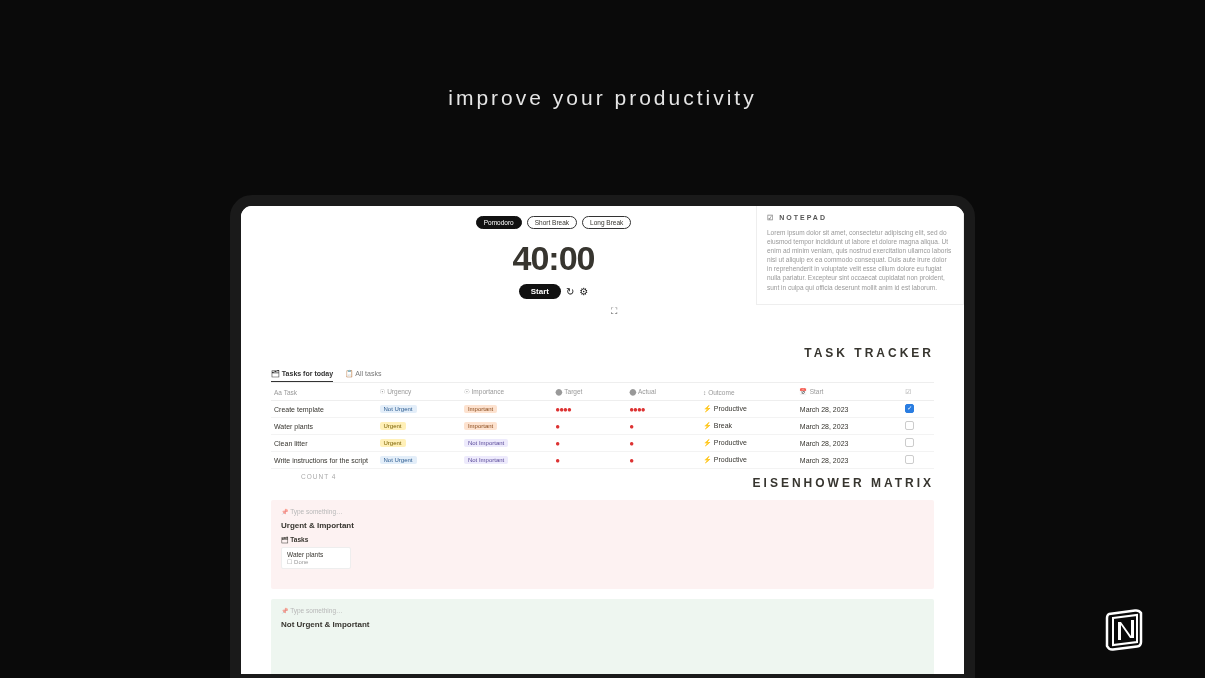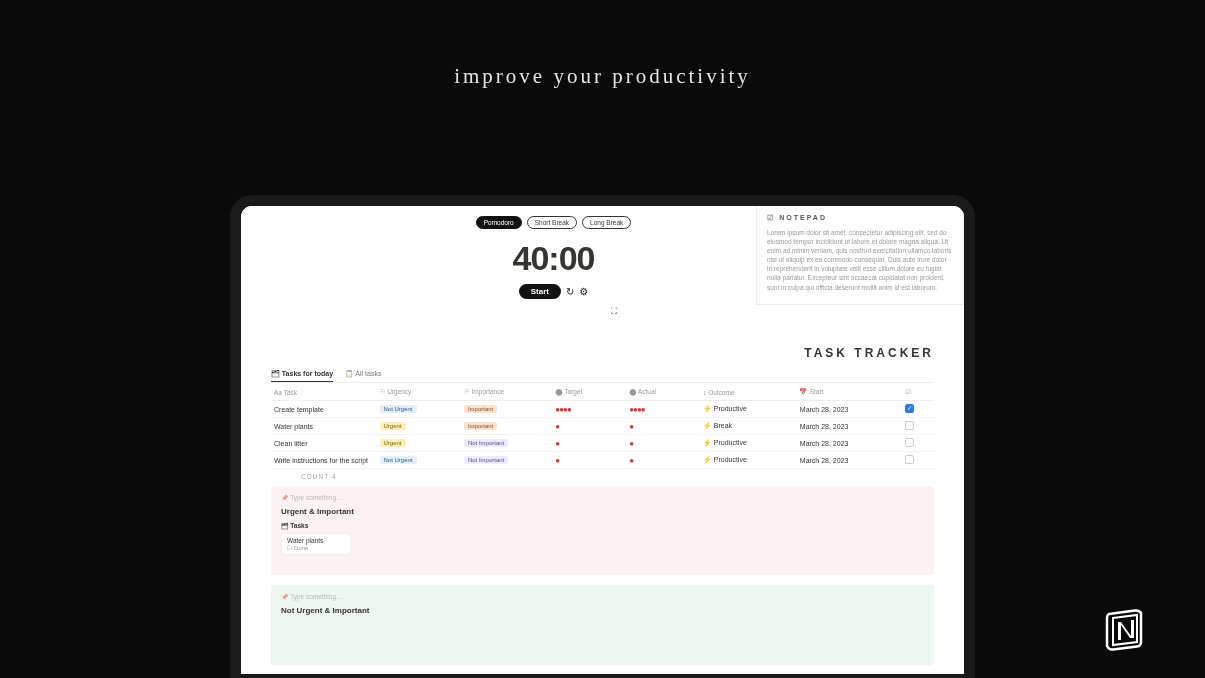--- a/index.html
+++ b/index.html
@@ -18,23 +18,22 @@
   }
   .hero h1 {
     font-size: 48px;
     font-weight: 800;
     letter-spacing: -0.5px;
   }
   .hero p {
     font-size: 21px;
     font-weight: 300;
     letter-spacing: 3px;
-    margin-top: 4px;
+    margin-top: 26px;
     color: #e5e5e5;
-    font-family: Liberation Serif, serif;
   }
   .device {
     position: absolute;
     top: 195px;
     left: 230px;
     width: 745px;
     height: 490px;
     border: 11px solid #1a1a1a;
     border-radius: 22px 22px 0 0;
     background: #fff;
@@ -313,20 +312,21 @@
               <td><span style="color:#d9a000">⚡</span> Productive</td>
               <td>March 28, 2023</td>
               <td><span class="check"></span></td>
             </tr>
           </tbody>
       </table>
       <div class="count">COUNT 4</div>
     </div>
 
     <div class="eisen">
+      <div class="section-title">EISENHOWER MATRIX</div>
       <div class="quad-row" id="quad-row-1">
           <div class="quad pink">
             <div class="quad-ph">Type something…</div>
             <div class="quad-title">Urgent &amp; Important</div>
             <div class="quad-tasks">Tasks</div>
             <div class="card">Water plants<div class="done">Done</div></div>
           </div>
         </div>
       <div class="quad-row" id="quad-row-2">
           <div class="quad mint">

